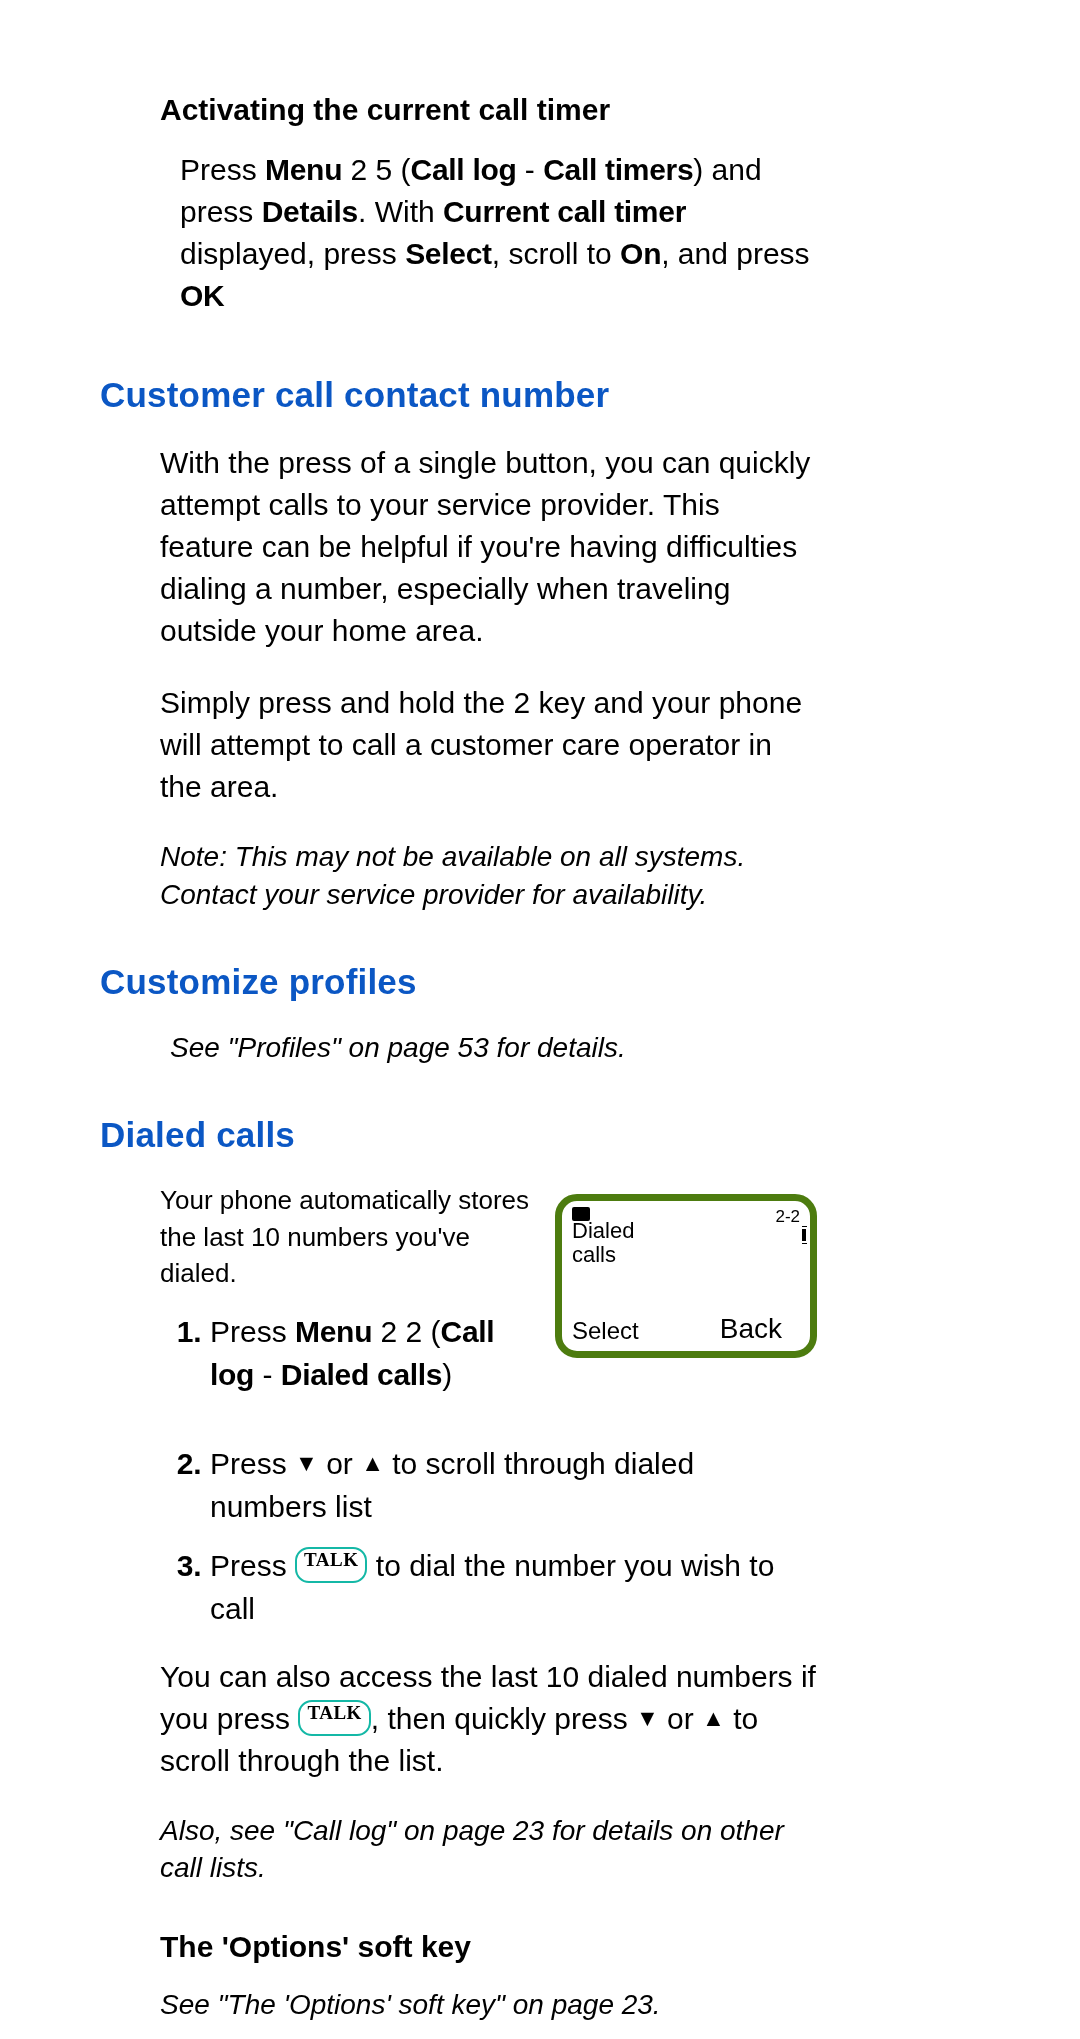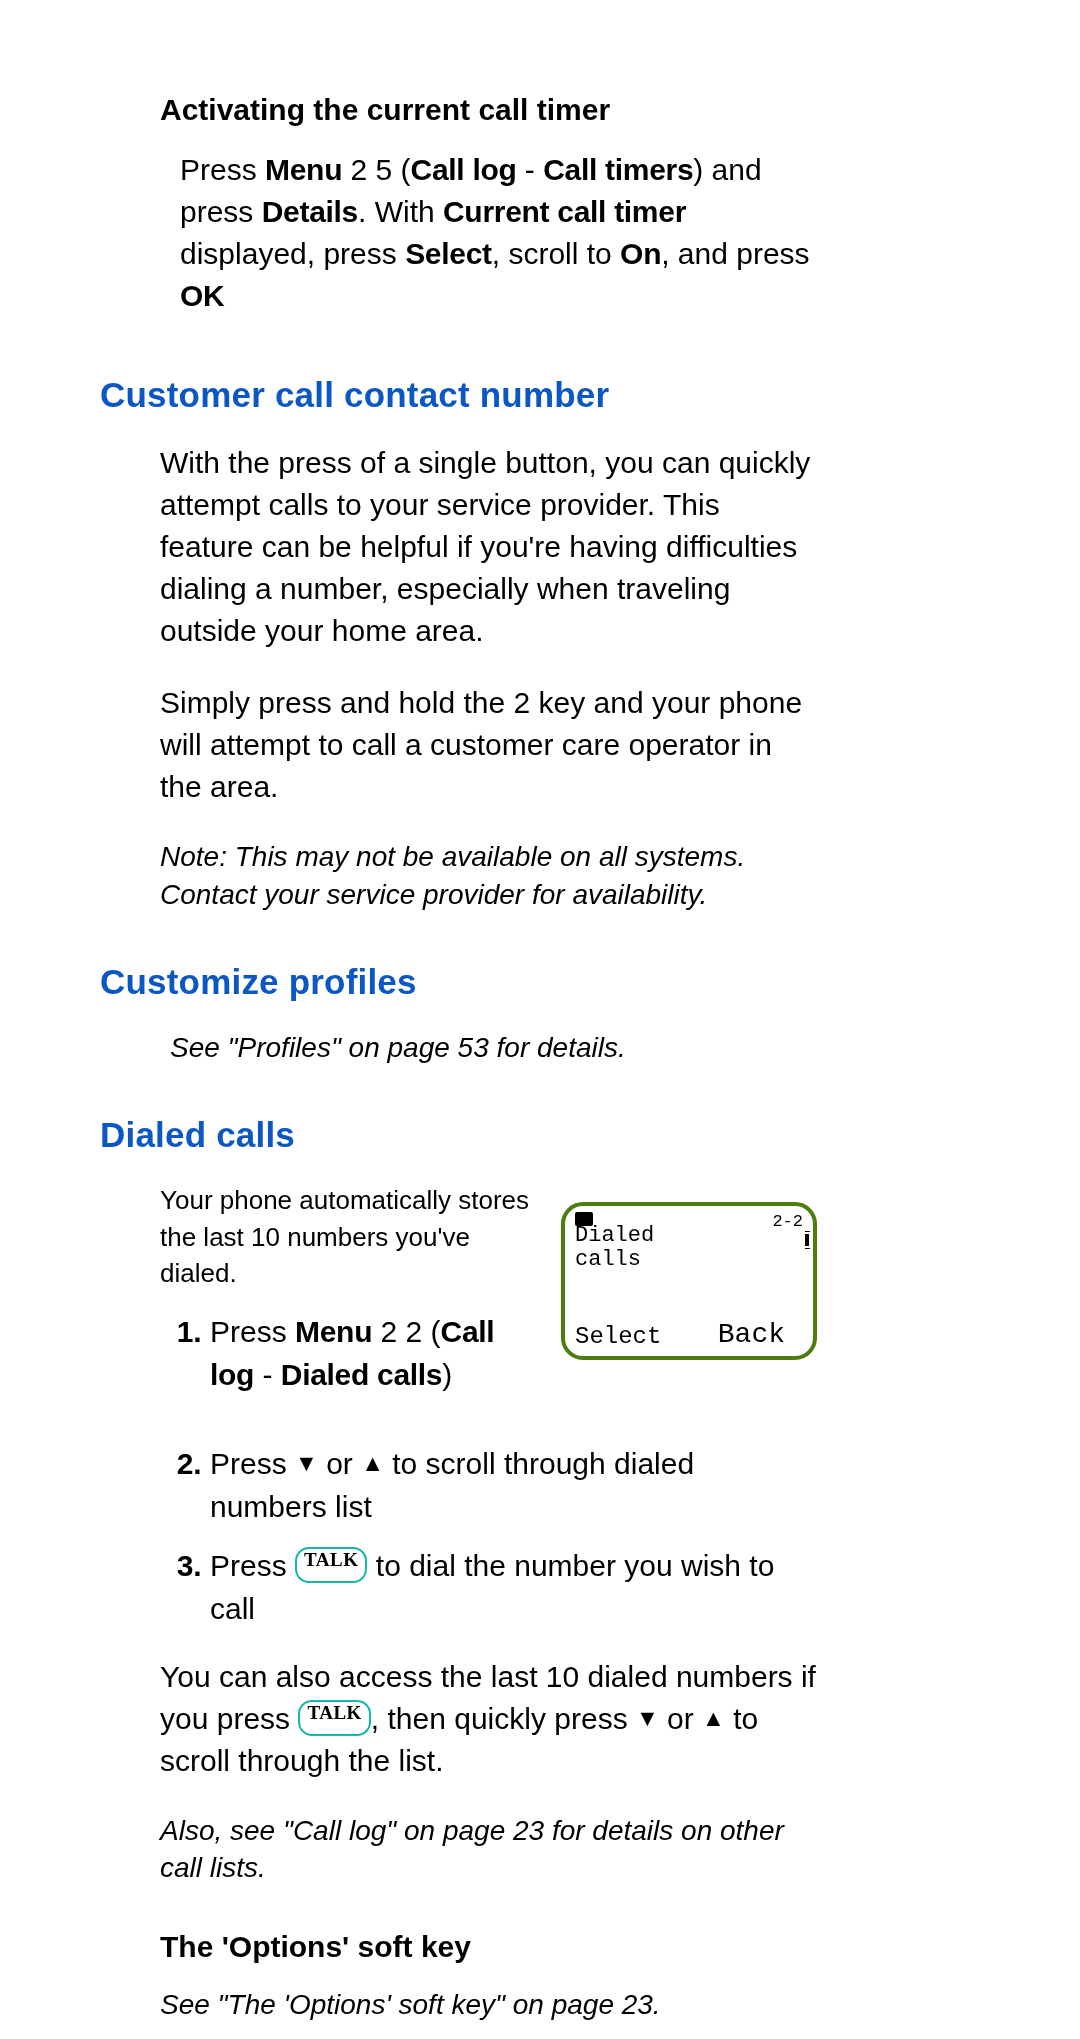--- a/index.html
+++ b/index.html
@@ -94,25 +94,25 @@
   }
   .dialed-para {
     font-size: 26px;
     line-height: 1.4;
     margin: 0 0 18px 0;
   }
   .screen-box {
     float: right;
     width: 248px;
     height: 150px;
-    border: 4px solid #4d7c0f;
+    border: 7px solid #4d7c0f;
     border-radius: 22px;
-    margin: 20px 0 8px 20px;
+    margin: 12px 0 8px 20px;
     position: relative;
-    font-family: Liberation Mono, monospace;
+    font-family: Liberation Sans, sans-serif;
   }
   .screen-signal {
     position: absolute;
     top: 6px;
     left: 10px;
     width: 14px;
     height: 10px;
     border: 2px solid #000;
     border-radius: 2px;
     background: #000;

